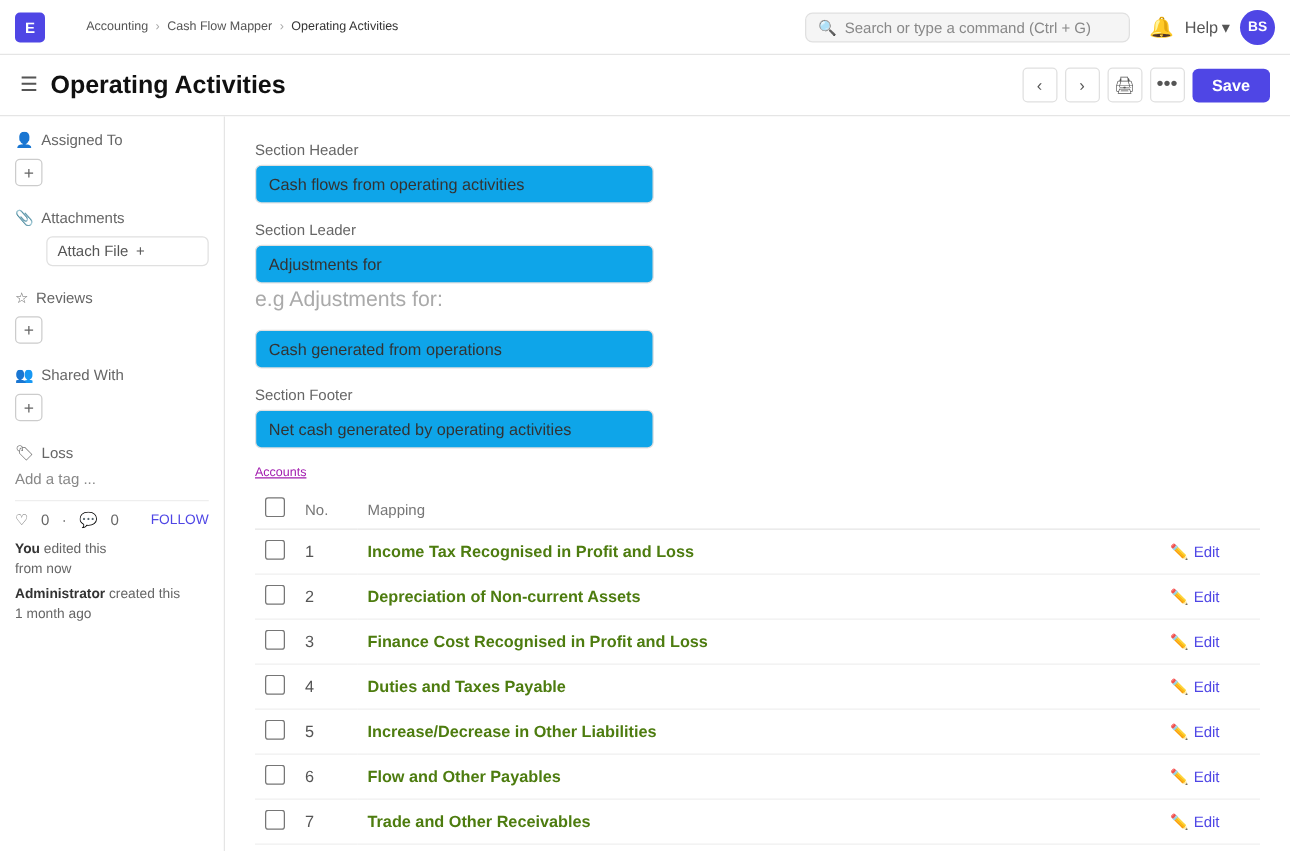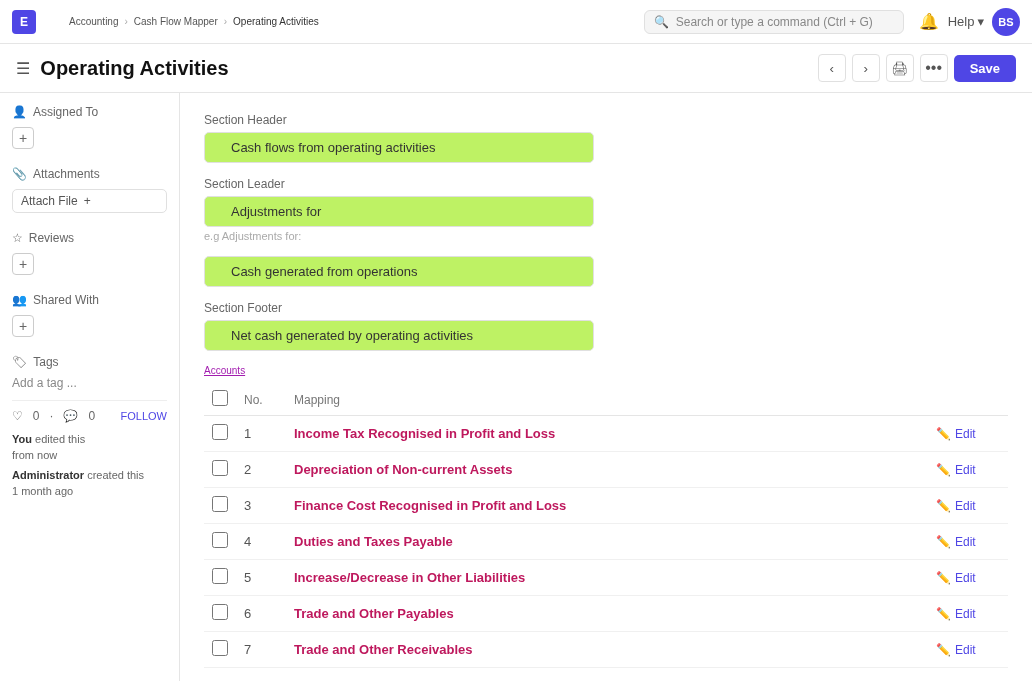--- a/index.html
+++ b/index.html
@@ -18,52 +18,52 @@
     .topbar-avatar { width: 28px; height: 28px; background: #4f46e5; border-radius: 50%; display: flex; align-items: center; justify-content: center; color: white; font-size: 11px; font-weight: bold; }
 
     
     .main-layout { display: flex; flex: 1; overflow: hidden; }
 
     
     .sidebar { width: 180px; border-right: 1px solid #e5e5e5; padding: 12px; overflow-y: auto; flex-shrink: 0; }
     .sidebar-section { margin-bottom: 18px; }
     .sidebar-section-title { display: flex; align-items: center; gap: 6px; font-size: 12px; color: #666; margin-bottom: 8px; }
     .sidebar-add-btn { width: 22px; height: 22px; border: 1px solid #ccc; border-radius: 4px; background: white; cursor: pointer; font-size: 14px; display: flex; align-items: center; justify-content: center; color: #666; }
-    .attach-file-btn { display: flex; align-items: center; gap: 6px; border: 1px solid #e0e0e0; border-radius: 5px; padding: 4px 8px; font-size: 12px; color: #555; cursor: pointer; background: white; }
+    .attach-file-btn { display: flex; align-items: center; gap: 6px; border: 1px solid #e0e0e0; border-radius: 5px; padding: 4px 8px; font-size: 12px; color: #555; cursor: pointer; background: white; margin-left: 25px; }
     .sidebar-divider { border: none; border-top: 1px solid #eee; margin: 8px 0; }
     .tags-section { margin-bottom: 10px; }
     .tags-title { display: flex; align-items: center; gap: 6px; font-size: 12px; color: #666; margin-bottom: 6px; }
     .add-tag-link { font-size: 12px; color: #888; cursor: pointer; }
     .likes-row { display: flex; align-items: center; gap: 10px; font-size: 12px; color: #666; margin-bottom: 10px; }
     .follow-btn { margin-left: auto; font-size: 11px; color: #4f46e5; cursor: pointer; font-weight: 400; }
     .activity-text { font-size: 11px; color: #666; margin-bottom: 4px; }
     .activity-text strong { color: #333; }
     .menu-icon { font-size: 16px; color: #555; margin-right: 10px; cursor: pointer; }
     .page-title { font-size: 20px; font-weight: 600; color: #111; }
     .header-actions { margin-left: auto; display: flex; align-items: center; gap: 6px; }
     .nav-btn { width: 28px; height: 28px; border: 1px solid #e0e0e0; border-radius: 4px; background: white; cursor: pointer; display: flex; align-items: center; justify-content: center; color: #555; }
     .print-btn { width: 28px; height: 28px; border: 1px solid #e0e0e0; border-radius: 4px; background: white; cursor: pointer; display: flex; align-items: center; justify-content: center; color: #555; }
     .more-btn { width: 28px; height: 28px; border: 1px solid #e0e0e0; border-radius: 4px; background: white; cursor: pointer; display: flex; align-items: center; justify-content: center; color: #555; font-size: 16px; }
     .save-btn { background: #4f46e5; color: white; border: none; border-radius: 5px; padding: 6px 16px; font-size: 13px; font-weight: 700; cursor: pointer; }
 
     
     .content { flex: 1; overflow-y: auto; padding: 20px 24px; }
     .field-label { font-size: 12px; color: #666; margin-bottom: 5px; }
-    .field-input { width: 390px; border: 1px solid #e0e0e0; border-radius: 5px; padding: 7px 26px; font-size: 13px; color: #333; background: #bef264; }
-    .field-placeholder { font-size: 11px; color: #aaa; margin-top: 3px; margin-bottom: 0; }
+    .field-input { width: 319px; border: 1px solid #e0e0e0; border-radius: 5px; padding: 7px 10px; font-size: 13px; color: #333; background: #0ea5e9; }
+    .field-placeholder { font-size: 17px; color: #aaa; margin-top: 3px; margin-bottom: 0; }
     .field-group { margin-bottom: 14px; }
 
     
     .accounts-label { font-size: 10px; color: #a21caf; margin-bottom: 8px; font-weight: 500; text-decoration: underline; }
     .accounts-table { width: 100%; border-collapse: collapse; }
     .accounts-table th { font-size: 12px; color: #777; font-weight: 500; text-align: left; padding: 6px 8px; border-bottom: 1px solid #e5e5e5; background: white; }
     .accounts-table td { padding: 8px 8px; border-bottom: 1px solid #f0f0f0; font-size: 13px; vertical-align: middle; }
     .row-checkbox { width: 16px; height: 16px; cursor: pointer; }
     .no-col { width: 40px; color: #555; }
-    .mapping-col { font-weight: 600; color: #be185d; }
+    .mapping-col { font-weight: 600; color: #4d7c0f; }
     .edit-btn { display: flex; align-items: center; gap: 4px; color: #4f46e5; background: none; border: none; cursor: pointer; font-size: 12px; }
     .edit-col { width: 80px; text-align: right; }
     .th-checkbox { width: 30px; }
     .th-no { width: 50px; }
     .th-mapping { }
     .th-action { width: 80px; }
   </style>
 </head>
 <body>
 
@@ -137,21 +137,21 @@
       <div class="sidebar-section-title">
         <span>👥</span>
         <span>Shared With</span>
       </div>
       <button class="sidebar-add-btn">+</button>
     </div>
 
     <div class="tags-section">
       <div class="tags-title">
         <span>🏷</span>
-        <span>Tags</span>
+        <span>Loss</span>
       </div>
       <span class="add-tag-link">Add a tag ...</span>
     </div>
 
     <hr class="sidebar-divider">
 
     <div class="likes-row">
       <span>♡</span>
       <span>0</span>
       <span>·</span>
@@ -260,21 +260,21 @@
       <td class="edit-col">
         <button class="edit-btn">
           <span>✏️</span>
           <span>Edit</span>
         </button>
       </td>
     </tr>
             <tr>
       <td><input type="checkbox" class="row-checkbox" style=""></td>
       <td class="no-col">6</td>
-      <td class="mapping-col">Trade and Other Payables</td>
+      <td class="mapping-col">Flow and Other Payables</td>
       <td class="edit-col">
         <button class="edit-btn">
           <span>✏️</span>
           <span>Edit</span>
         </button>
       </td>
     </tr>
             <tr>
       <td><input type="checkbox" class="row-checkbox" style=""></td>
       <td class="no-col">7</td>

